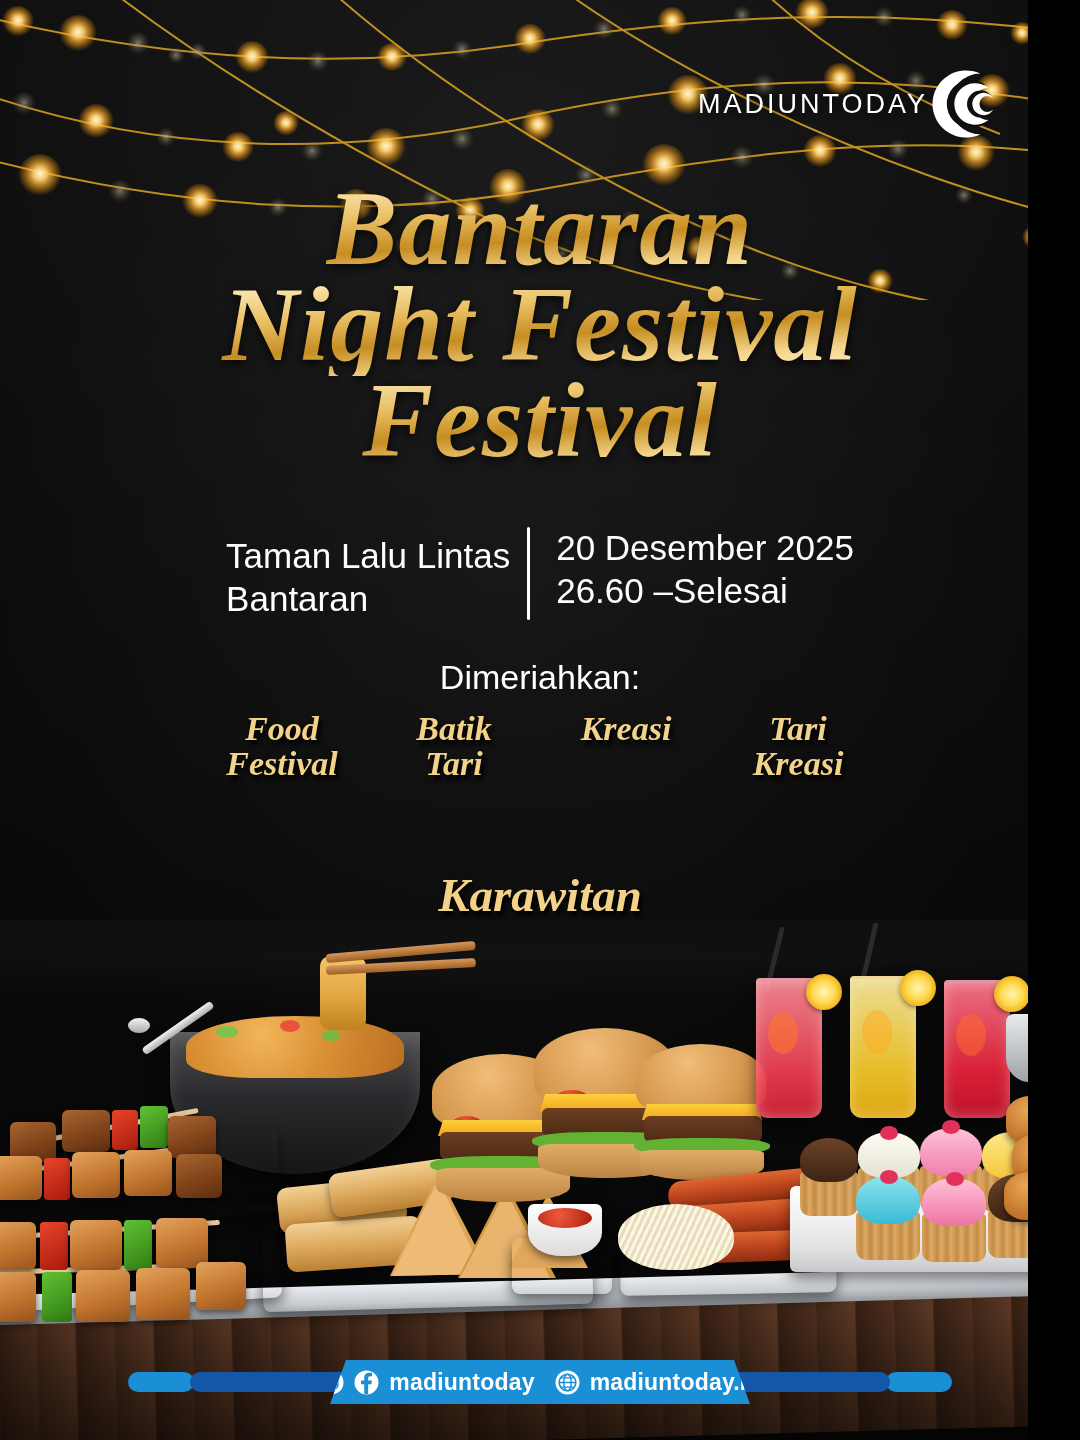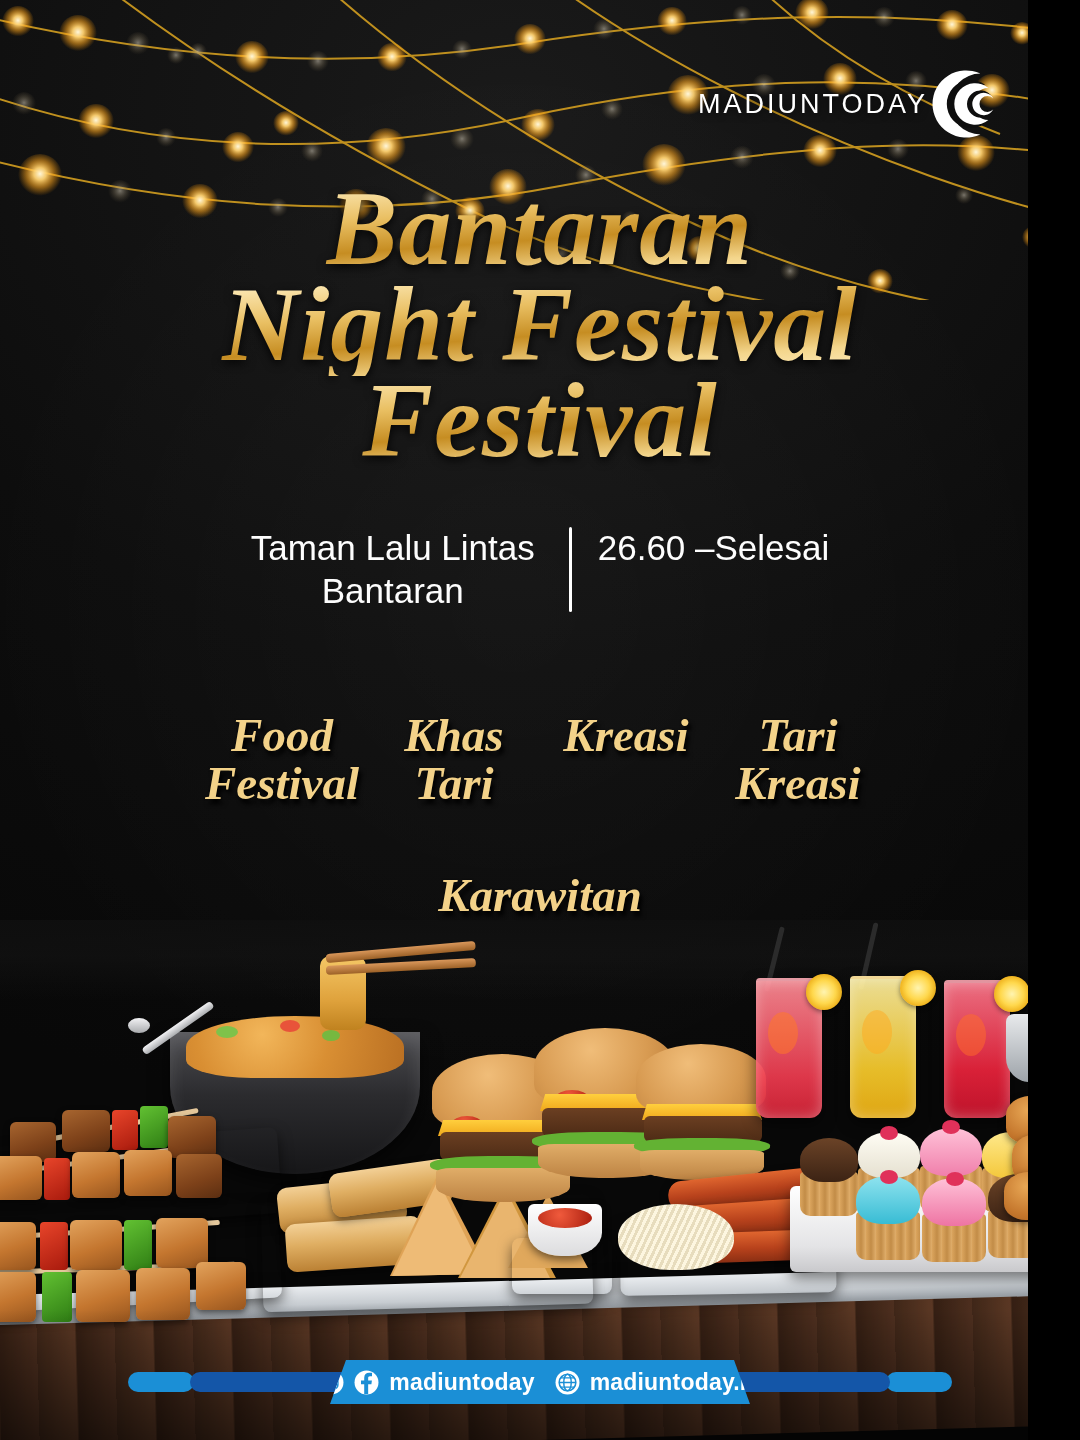--- a/index.html
+++ b/index.html
@@ -54,41 +54,41 @@
   .t1{ font-size:106px; letter-spacing:1px; }
   .t2{ font-size:106px; letter-spacing:1px; margin-top:-6px;}
   .t3{ font-size:106px; letter-spacing:1px; margin-top:-6px;}
 
   
   .info{
     position:absolute; top:527px; left:0; width:1080px;
     display:flex; justify-content:center; align-items:stretch; z-index:5;
   }
   .info-col{ color:#fdfdfd; font-size:35px; line-height:1.22; font-weight:400; }
-  .info-left{ text-align:center; padding-right:34px; }
+  .info-left{ text-align:left; padding-right:17px;margin-top:8px; }
   .info-right{ text-align:left; padding-left:26px; }
   .info-div{ width:3px; background:#ffffff; border-radius:2px; }
 
   
   .dim-label{
     position:absolute; top:658px; left:0; width:1080px; text-align:center;
     color:#ffffff; font-size:34px; font-weight:400; z-index:5;
   }
   .gold-item{
     font-family:"Liberation Serif", serif;
     font-style:italic; font-weight:700;
     color:#f3d289;
     text-shadow:3px 5px 4px rgba(0,0,0,.92), 0 0 2px rgba(0,0,0,.6);
     line-height:1.02;
   }
   .acts-row{
     position:absolute; top:712px; left:0; width:1080px;
     display:flex; justify-content:center; align-items:flex-start; gap:0; z-index:5;
   }
-  .act{ width:172px; text-align:center; font-size:47px; }
+  .act{ width:172px; text-align:center; font-size:34px; }
 
   .acts-row2{
     position:absolute; top:838px; left:0; width:1080px;
     display:flex; justify-content:center; align-items:flex-start; z-index:5;
   }
   .act-wide{ width:470px; text-align:center; font-size:47px; }
   .act-kar{ width:310px; text-align:center; font-size:47px; padding-top:34px; }
 
   
   .photo{
@@ -332,32 +332,34 @@
     <div class="title-line t3">Festival</div>
   </div>
 
   <div class="info">
     <div class="info-col info-left">
       <div>Taman Lalu Lintas</div>
       <div>Bantaran</div>
     </div>
     <div class="info-div"></div>
     <div class="info-col info-right">
+      <div>20 Desember 2025</div>
       <div>26.60 –Selesai</div>
     </div>
   </div>
 
+  <div class="dim-label">Dimeriahkan:</div>
 
   <div class="acts-row">
     <div class="act gold-item">
       <div>Food</div>
       <div>Festival</div>
     </div>
     <div class="act gold-item">
-      <div>Khas</div>
+      <div>Batik</div>
       <div>Tari</div>
     </div>
     <div class="act gold-item">
       <div>Kreasi</div>
     </div>
     <div class="act gold-item">
       <div>Tari</div>
       <div>Kreasi</div>
     </div>
   </div>

